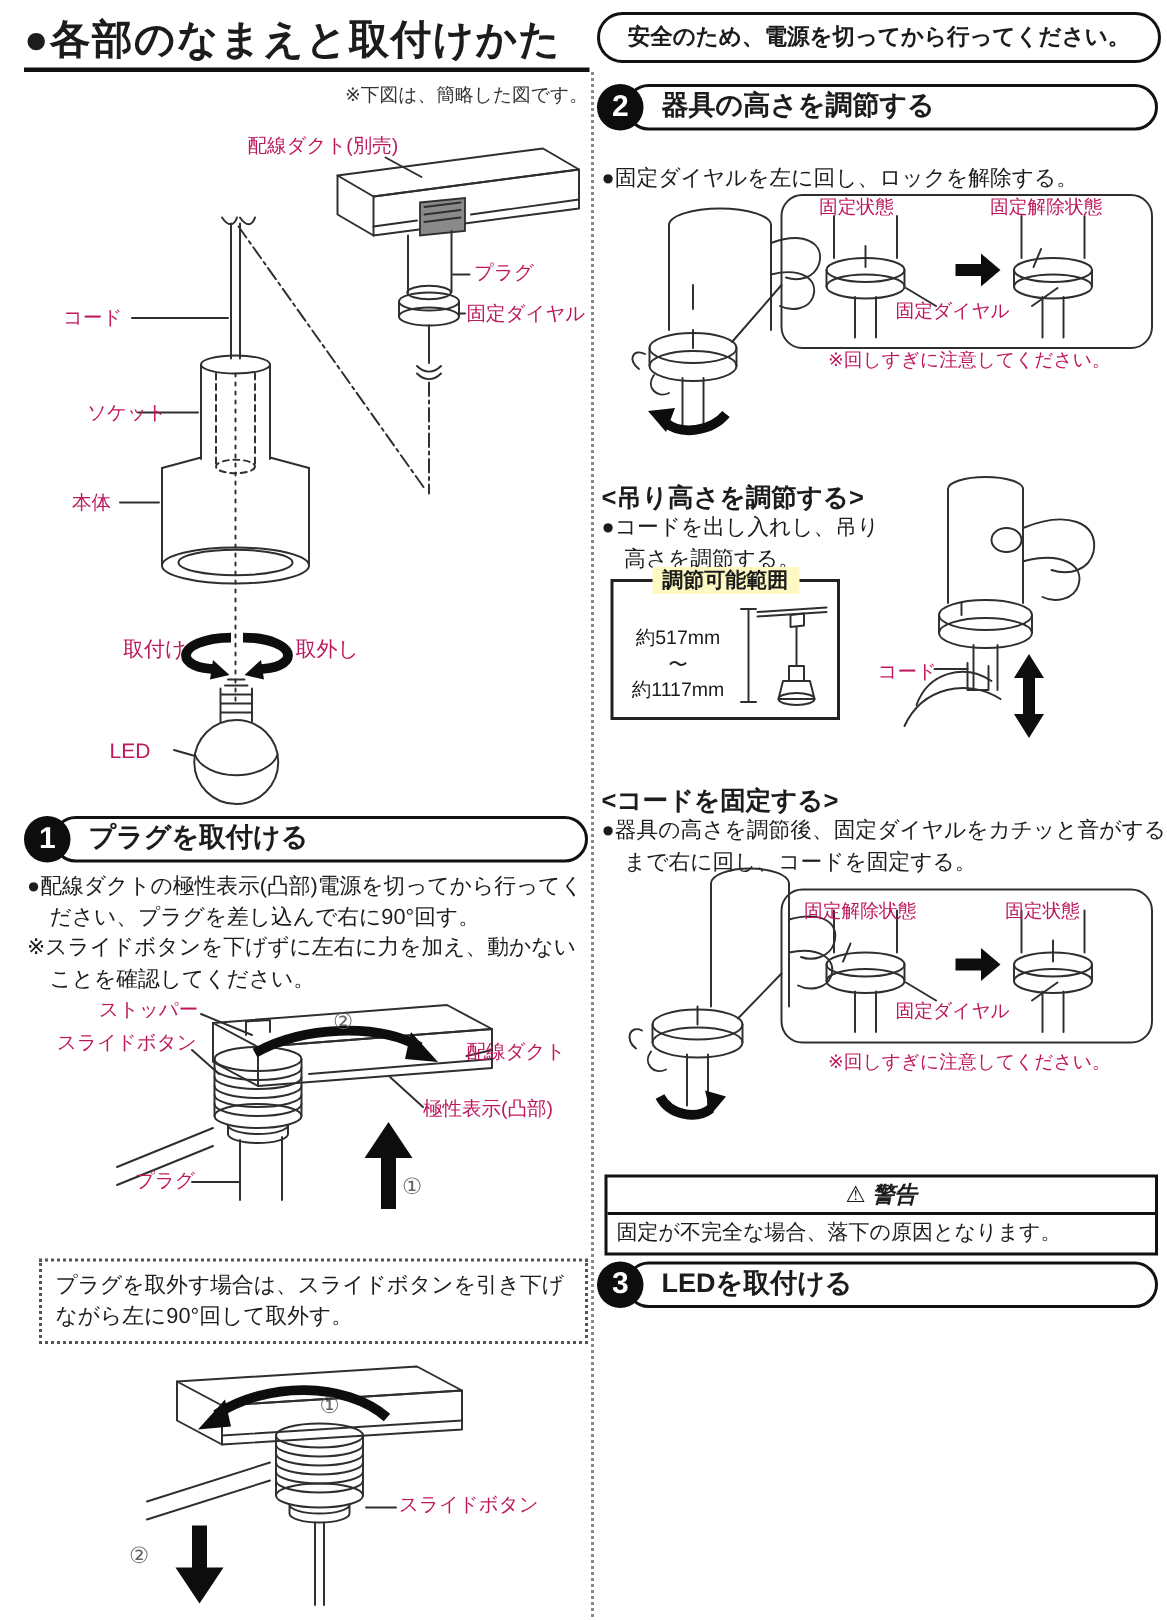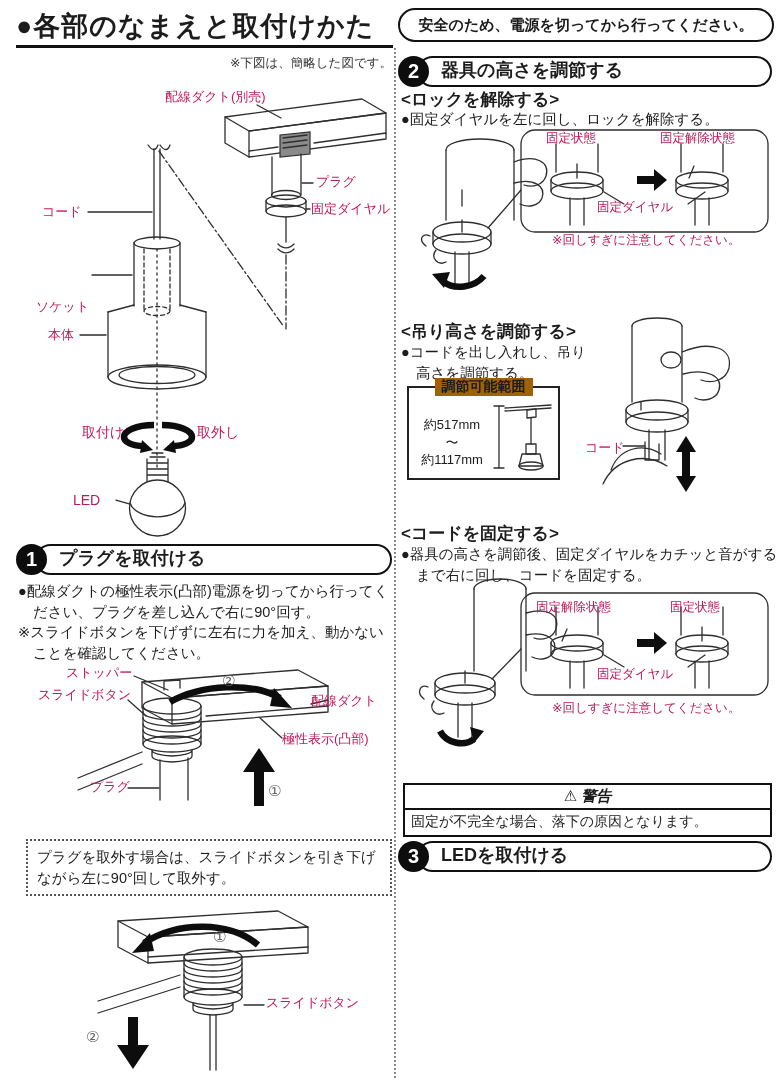--- a/index.html
+++ b/index.html
@@ -27,21 +27,21 @@
     padding:0 12px 0 22px;font-size:18px;font-weight:bold;flex:1;background:#fff;z-index:1;}
   .subhead{position:absolute;font-size:17px;font-weight:bold;white-space:nowrap;}
   .body-txt{position:absolute;font-size:14.5px;line-height:1.42;}
   .hang{padding-left:15px;text-indent:-15px;}
   .divider{position:absolute;left:394px;top:48px;height:1030px;width:0;border-left:2px dotted #8a8a8a;}
   
   .dash-box{position:absolute;left:26px;top:839px;width:344px;border:2px dotted #555;
     padding:6px 9px;font-size:14.5px;line-height:1.42;background:#fff;}
   
   .range-box{position:absolute;left:407px;top:386px;width:149px;height:90px;border:2px solid #222;background:#fff;}
-  .range-title{position:absolute;top:-10px;left:50%;transform:translateX(-50%);background:#a16207;
+  .range-title{position:absolute;top:-10px;left:50%;transform:translateX(-50%);background:#fef9c3;
     padding:0 7px;font-size:14px;font-weight:bold;white-space:nowrap;}
   .range-vals{position:absolute;left:2px;top:28px;width:82px;text-align:center;font-size:13px;line-height:1.35;}
   
   .warn-box{position:absolute;left:403px;top:783px;width:365px;border:2px solid #111;background:#fff;}
   .warn-title{font-size:15px;font-weight:bold;text-align:center;padding:2px 0;border-bottom:2px solid #111;font-style:italic;}
   .warn-text{font-size:14px;padding:3px 6px 4px 6px;}
   svg{position:absolute;overflow:visible;}
   svg *{vector-effect:non-scaling-stroke;}
   .ln{stroke:#2e2e2e;stroke-width:1.3;fill:none;stroke-linecap:round;stroke-linejoin:round;}
   .thick{stroke:#0d0d0d;stroke-width:6.5;fill:none;stroke-linecap:butt;}
@@ -112,21 +112,21 @@
     <path class="ln" d="M132,368 L143,368 M130,372 L145,372"></path>
     <path class="ln" d="M127,374 L127,396 M148,374 L148,396 M127,378 L148,378 M127,384 L148,384 M127,390 L148,390"></path>
     <circle class="ln" cx="137.5" cy="423" r="28"></circle>
     <path class="ln" d="M110,418 a28,17 0 0,0 55,0"></path>
     <path class="ln" d="M96,415 L110,419"></path>
   </svg>
   <span class="lbl" style="left:165px;top:90px;">配線ダクト(別売)</span>
   <span class="lbl" style="left:316px;top:175px;">プラグ</span>
   <span class="lbl" style="left:311px;top:202px;">固定ダイヤル</span>
   <span class="lbl" style="left:42px;top:205px;">コード</span>
-  <span class="lbl" style="left:36px;top:268px;margin-top:32px;">ソケット</span>
+  <span class="lbl" style="left:58px;top:268px;">ソケット</span>
   <span class="lbl" style="left:48px;top:328px;">本体</span>
   <span class="lbl bold" style="left:82px;top:424px;">取付け</span>
   <span class="lbl bold" style="left:197px;top:424px;">取外し</span>
   <span class="lbl" style="left:73px;top:492px;font-size:14px;">LED</span>
 
   <div class="sec" style="left:16px;top:543px;width:376px;">
     <div class="sec-num">1</div>
     <div class="sec-pill">プラグを取付ける</div>
   </div>
   <div class="body-txt" style="left:18px;top:581px;width:375px;">
@@ -197,21 +197,20 @@
   </svg>
   <span class="lbl" style="left:266px;top:996px;">スライドボタン</span>
   <span class="stepnum" style="left:213px;top:928px;">①</span>
   <span class="stepnum" style="left:86px;top:1028px;">②</span>
 
   <div class="sec" style="left:398px;top:55px;width:374px;">
     <div class="sec-num">2</div>
     <div class="sec-pill">器具の高さを調節する</div>
   </div>
 
-  <div class="subhead" style="left:401px;top:88px;">&lt;ロックを解除する&gt;</div>
   <div class="body-txt hang" style="left:401px;top:109px;width:370px;">●固定ダイヤルを左に回し、ロックを解除する。</div>
 
   <svg class="abs" style="left:400px;top:128px;" width="372" height="190" viewBox="0 0 372 190">
     <rect class="ln" x="121" y="2" width="247" height="102" rx="14" stroke-width="2.2"></rect>
 
     <path class="ln" d="M156,16 L156,44 M198,16 L198,44 M177,36 L177,50"></path>
     <ellipse class="ln" cx="177" cy="52" rx="26" ry="8"></ellipse>
     <path class="ln" d="M151,52 L151,63 M203,52 L203,63"></path>
     <ellipse class="ln" cx="177" cy="63" rx="26" ry="8"></ellipse>
     <path class="ln" d="M170,70 L170,97 M184,70 L184,97"></path>

